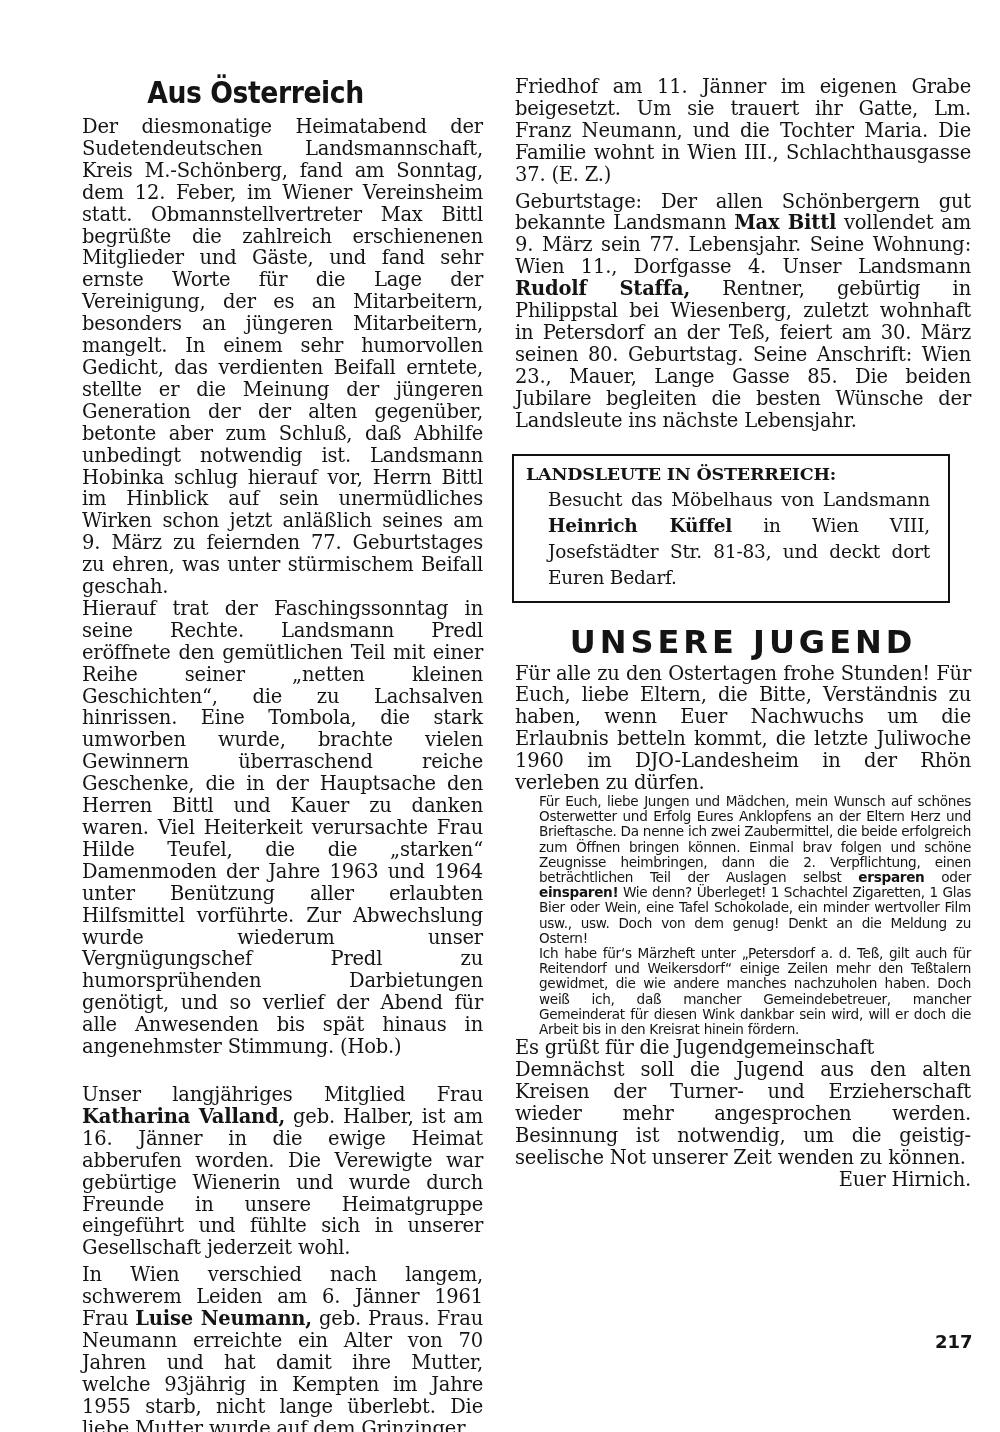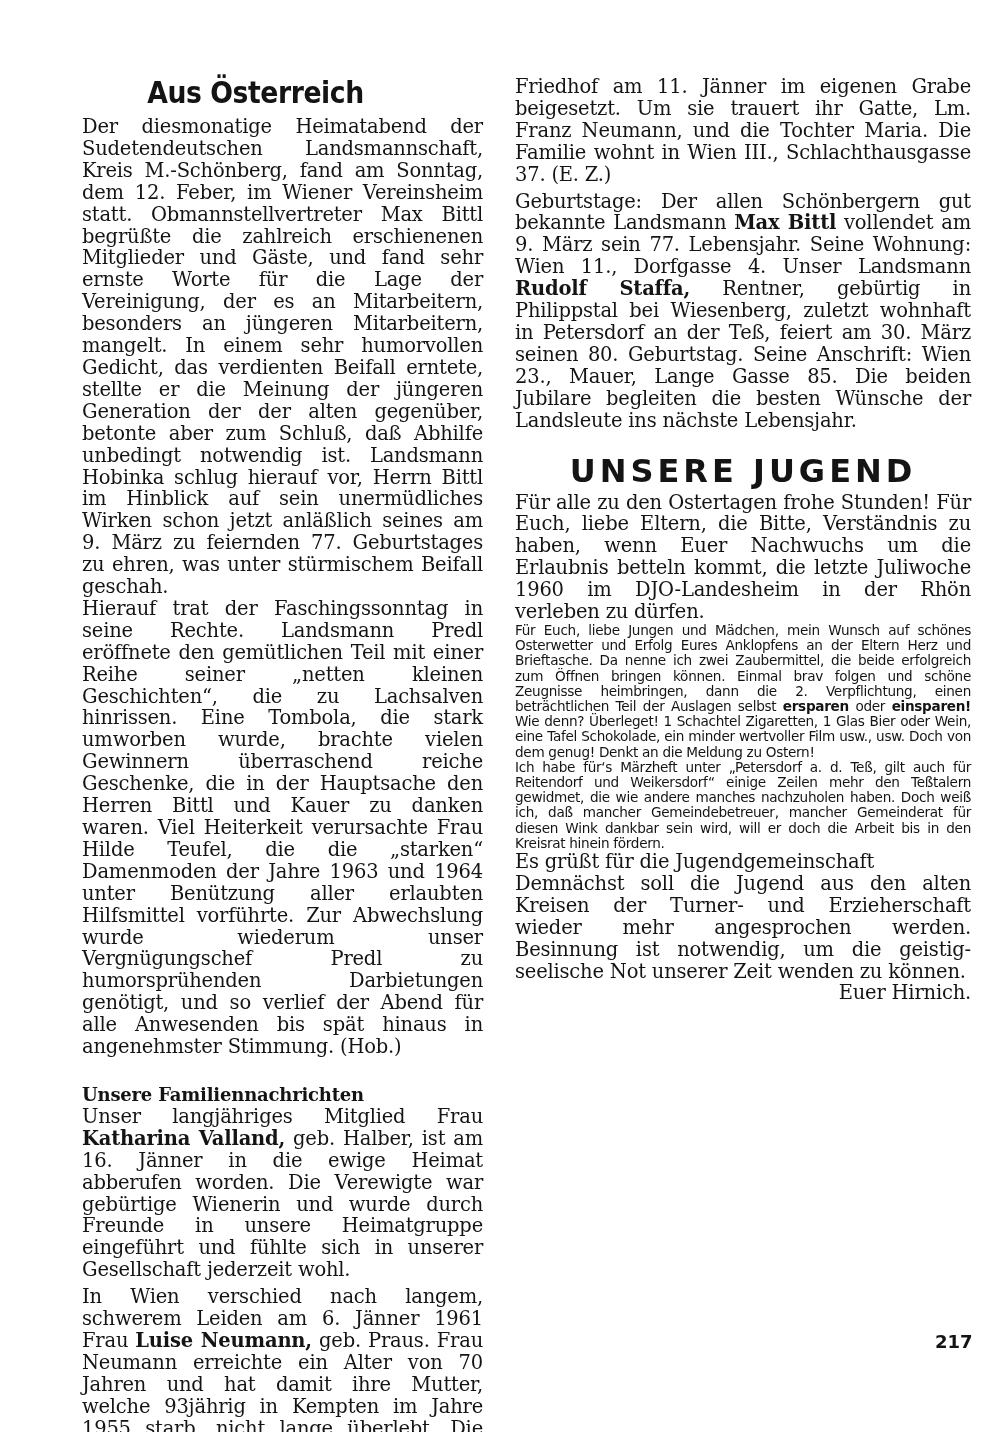--- a/index.html
+++ b/index.html
@@ -49,50 +49,54 @@
     text-align: center; margin: 24px 0 6px 0;
     line-height: 30px;
   }
   .small {
     font-family: "DejaVu Sans", "Liberation Sans", sans-serif;
     font-size: 13.6px;
     line-height: 15.2px;
     text-align: justify;
     letter-spacing: -0.3px;
     transform-origin: left top;
+    margin-left: 24px;
   }
   .small p { margin: 0; }
   .signature { text-align: right; margin: 0; }
   .page-number {
     position: absolute; left: 935px; top: 1331px;
     font-family: "DejaVu Sans", "Liberation Sans", sans-serif;
     font-weight: bold; font-size: 18px;
   }
 </style>
 </head>
 <body>
 
 <div class="col col-left">
   <div class="title-bold">Aus Österreich</div>
   <div class="body-left">
     <p>Der diesmonatige Heimatabend der Sudetendeutschen Landsmannschaft, Kreis M.-Schönberg, fand am Sonntag, dem 12. Feber, im Wiener Vereinsheim statt. Obmannstellvertreter Max Bittl begrüßte die zahlreich erschienenen Mitglieder und Gäste, und fand sehr ernste Worte für die Lage der Vereinigung, der es an Mitarbeitern, besonders an jüngeren Mitarbeitern, mangelt. In einem sehr humorvollen Gedicht, das verdienten Beifall erntete, stellte er die Meinung der jüngeren Generation der der alten gegenüber, betonte aber zum Schluß, daß Abhilfe unbedingt notwendig ist. Landsmann Hobinka schlug hierauf vor, Herrn Bittl im Hinblick auf sein unermüdliches Wirken schon jetzt anläßlich seines am 9. März zu feiernden 77. Geburtstages zu ehren, was unter stürmischem Beifall geschah.</p>
     <p>Hierauf trat der Faschingssonntag in seine Rechte. Landsmann Predl eröffnete den gemütlichen Teil mit einer Reihe seiner „netten kleinen Geschichten“, die zu Lachsalven hinrissen. Eine Tombola, die stark umworben wurde, brachte vielen Gewinnern überraschend reiche Geschenke, die in der Hauptsache den Herren Bittl und Kauer zu danken waren. Viel Heiterkeit verursachte Frau Hilde Teufel, die die „starken“ Damenmoden der Jahre 1963 und 1964 unter Benützung aller erlaubten Hilfsmittel vorführte. Zur Abwechslung wurde wiederum unser Vergnügungschef Predl zu humorsprühenden Darbietungen genötigt, und so verlief der Abend für alle Anwesenden bis spät hinaus in angenehmster Stimmung. (Hob.)</p>
     <div class="gap" style="height:26px"></div>
-    <p class="subhead">Unsere Familiennachrichten</p>
     <p><span>Unser langjähriges Mitglied Frau </span><b>Katharina Valland,</b><span> geb. Halber, ist am 16. Jänner in die ewige Heimat abberufen worden. Die Verewigte war gebürtige Wienerin und wurde durch Freunde in unsere Heimatgruppe eingeführt und fühlte sich in unserer Gesellschaft jederzeit wohl.</span></p>
     <div class="gap-sm"></div>
     <p><span>In Wien verschied nach langem, schwerem Leiden am 6. Jänner 1961 Frau </span><b>Luise Neumann,</b><span> geb. Praus. Frau Neumann erreichte ein Alter von 70 Jahren und hat damit ihre Mutter, welche 93jährig in Kempten im Jahre 1955 starb, nicht lange überlebt. Die liebe Mutter wurde auf dem Grinzinger</span></p>
   </div>
 </div>
 
 <div class="col col-right">
   <p>Friedhof am 11. Jänner im eigenen Grabe beigesetzt. Um sie trauert ihr Gatte, Lm. Franz Neumann, und die Tochter Maria. Die Familie wohnt in Wien III., Schlachthausgasse 37. (E. Z.)</p>
   <div class="gap-sm"></div>
   <p><span>Geburtstage: Der allen Schönbergern gut bekannte Landsmann </span><b>Max Bittl</b><span> vollendet am 9. März sein 77. Lebensjahr. Seine Wohnung: Wien 11., Dorfgasse 4. Unser Landsmann </span><b>Rudolf Staffa,</b><span> Rentner, gebürtig in Philippstal bei Wiesenberg, zuletzt wohnhaft in Petersdorf an der Teß, feiert am 30. März seinen 80. Geburtstag. Seine Anschrift: Wien 23., Mauer, Lange Gasse 85. Die beiden Jubilare begleiten die besten Wünsche der Landsleute ins nächste Lebensjahr.</span></p>
 
+  <div class="box">
+    <p class="box-title">LANDSLEUTE IN ÖSTERREICH:</p>
+    <div class="box-body"><span>Besucht das Möbelhaus von Landsmann </span><b>Heinrich Küffel</b><span> in Wien VIII, Josefstädter Str. 81-83, und deckt dort Euren Bedarf.</span></div>
+  </div>
 
   <div class="section-heading">UNSERE JUGEND</div>
   <p>Für alle zu den Ostertagen frohe Stunden! Für Euch, liebe Eltern, die Bitte, Verständnis zu haben, wenn Euer Nachwuchs um die Erlaubnis betteln kommt, die letzte Juliwoche 1960 im DJO-Landesheim in der Rhön verleben zu dürfen.</p>
   <div class="small">
     <p><span>Für Euch, liebe Jungen und Mädchen, mein Wunsch auf schönes Osterwetter und Erfolg Eures Anklopfens an der Eltern Herz und Brieftasche. Da nenne ich zwei Zaubermittel, die beide erfolgreich zum Öffnen bringen können. Einmal brav folgen und schöne Zeugnisse heimbringen, dann die 2. Verpflichtung, einen beträchtlichen Teil der Auslagen selbst </span><b>ersparen</b><span> oder </span><b>einsparen!</b><span> Wie denn? Überleget! 1 Schachtel Zigaretten, 1 Glas Bier oder Wein, eine Tafel Schokolade, ein minder wertvoller Film usw., usw. Doch von dem genug! Denkt an die Meldung zu Ostern!</span></p>
     <p>Ich habe für‘s Märzheft unter „Petersdorf a. d. Teß, gilt auch für Reitendorf und Weikersdorf“ einige Zeilen mehr den Teßtalern gewidmet, die wie andere manches nachzuholen haben. Doch weiß ich, daß mancher Gemeindebetreuer, mancher Gemeinderat für diesen Wink dankbar sein wird, will er doch die Arbeit bis in den Kreisrat hinein fördern.</p>
   </div>
   <p style="text-align:left">Es grüßt für die Jugendgemeinschaft</p>
   <p>Demnächst soll die Jugend aus den alten Kreisen der Turner- und Erzieherschaft wieder mehr angesprochen werden. Besinnung ist notwendig, um die geistig-seelische Not unserer Zeit wenden zu können.</p>
   <p class="signature">Euer Hirnich.</p>

